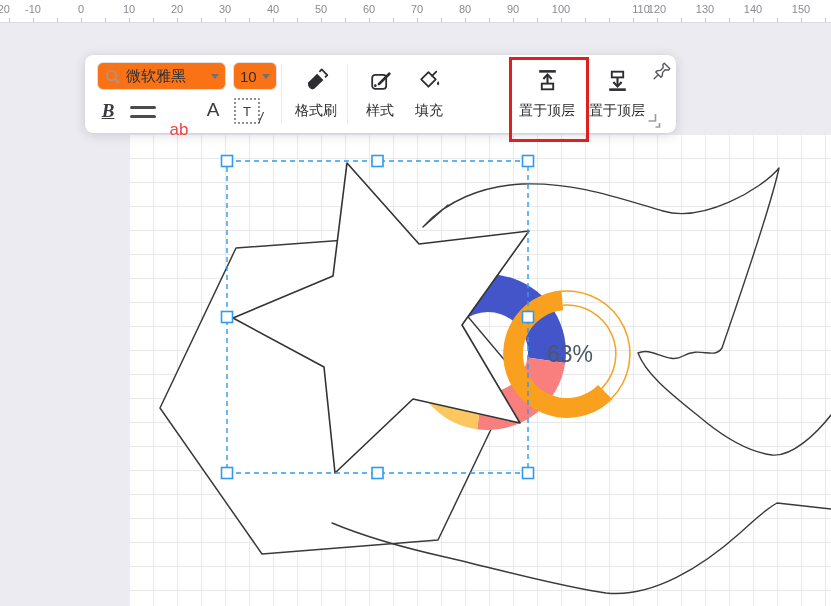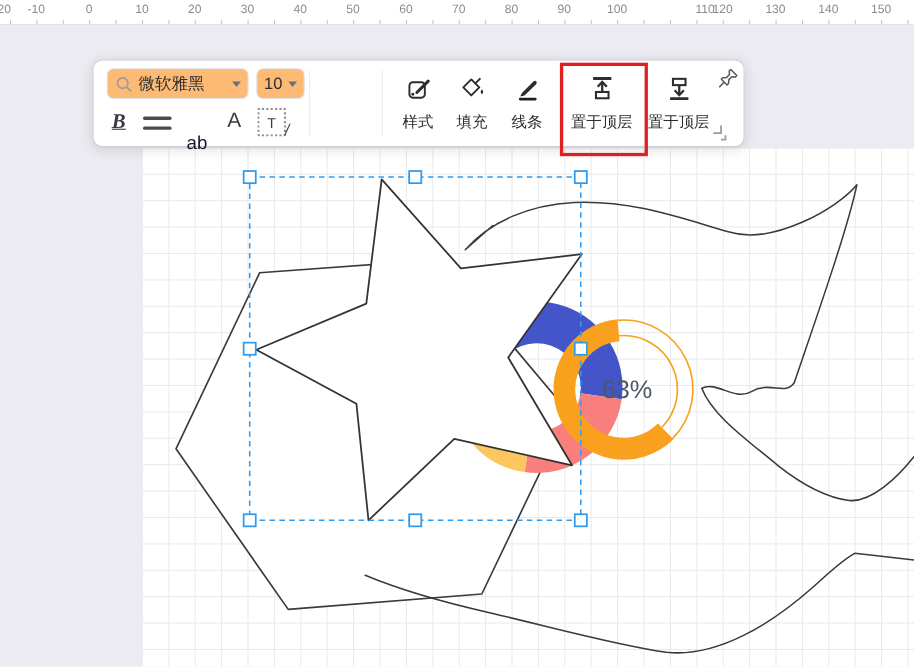--- a/index.html
+++ b/index.html
@@ -34,21 +34,21 @@
   }
   svg.drawing{position:absolute;left:0;top:0;z-index:2;pointer-events:none;}
   
   .toolbar{
     position:absolute;left:85px;top:55px;width:591px;height:78px;
     background:#ffffff;border-radius:8px;z-index:10;
     box-shadow:0 2px 12px rgba(40,40,60,.16), 0 0 1px rgba(0,0,0,.12);
   }
   .combo{
     position:absolute;display:flex;align-items:center;
-    border:1px solid #e1e1e6;border-radius:6px;background:#fdba74;
+    border:1px solid #e1e1e6;border-radius:6px;background:#f97316;
     padding:0 6px;box-sizing:border-box;cursor:pointer;
   }
   .combo .val{font-size:15px;color:#2f2f33;flex:1;white-space:nowrap;overflow:hidden;}
   .caret{
     width:0;height:0;border-left:4px solid transparent;border-right:4px solid transparent;
     border-top:5px solid #6f6f78;margin-left:4px;flex:none;
   }
   .divider{position:absolute;top:9px;width:1px;height:60px;background:#ececf0;}
   .tool-btn{
     position:absolute;top:6px;height:66px;display:flex;flex-direction:column;
@@ -56,21 +56,21 @@
   }
   .tool-btn .ticon{height:38px;display:flex;align-items:center;justify-content:center;}
   .tool-btn .tlabel{font-size:14px;color:#2c2c30;white-space:nowrap;margin-top:3px;}
   .mini-btn{
     position:absolute;display:flex;align-items:center;justify-content:center;cursor:pointer;
   }
   .bold-glyph{
     font-family:"Liberation Serif", serif;font-style:italic;font-weight:bold;
     font-size:19px;color:#3a3a40;text-decoration:underline;
   }
-  .ab-glyph{font-size:17px;color:#0f172a;margin-top:40px;}
+  .ab-glyph{font-size:17px;color:#ef4444;margin-top:40px;}
   .a-glyph{font-size:19px;color:#3a3a40;}
   .bars{display:flex;flex-direction:column;gap:6px;width:26px;}
   .bars i{display:block;height:3px;border-radius:2px;background:#4a4a50;}
   .tbox{
     position:relative;width:22px;height:22px;border:2px dotted #8f8f98;border-radius:2px;
     display:flex;align-items:center;justify-content:center;
   }
   .tbox .tg{font-size:13px;color:#3a3a40;}
   .tbox .slash{
     position:absolute;right:-5px;bottom:-4px;font-size:14px;font-style:italic;
@@ -181,20 +181,29 @@
     <span class="caret"></span>
   </div>
 
   <div class="combo" style="left:148px;top:7px;width:44px;height:28px;">
     <span class="val">10</span>
     <span class="caret"></span>
   </div>
 
   <span class="divider" style="left:196px;"></span>
 
+  <div class="tool-btn" style="left:203px;width:56px;">
+    <span class="ticon">
+      <svg width="27" height="27" viewBox="0 0 26 26">
+        <path d="M5.2 14.8 L13.6 6.4 L19.6 12.4 L11.2 20.8 Q8.8 22.6 6.4 20.2 Q4 17.8 5.2 14.8 Z" fill="#2d2d31"></path>
+        <path d="M15.8 4.6 L18 2.4 L23.4 7.8 L21.2 10" fill="none" stroke="#2d2d31" stroke-width="1.7" stroke-linejoin="round"></path>
+      </svg>
+    </span>
+    <span class="tlabel">格式刷</span>
+  </div>
 
   <span class="divider" style="left:262px;"></span>
 
   <div class="tool-btn" style="left:272px;width:46px;">
     <span class="ticon">
       <svg width="27" height="27" viewBox="0 0 26 26">
         <rect x="5" y="7.5" width="13.5" height="13.5" rx="3" fill="none" stroke="#2d2d31" stroke-width="1.7"></rect>
         <path d="M11.5 16.5 L21.5 6.5" stroke="#2d2d31" stroke-width="2.6" stroke-linecap="round"></path>
         <circle cx="8" cy="18" r="1.3" fill="#2d2d31"></circle>
       </svg>
@@ -206,29 +215,20 @@
     <span class="ticon">
       <svg width="27" height="27" viewBox="0 0 26 26">
         <path d="M12 5 L19 12 L12 19 L5 12 Z" fill="none" stroke="#2d2d31" stroke-width="1.7" stroke-linejoin="round"></path>
         <path d="M15.5 8.5 L19.5 4.5" stroke="#2d2d31" stroke-width="1.7" stroke-linecap="round"></path>
         <path d="M21.3 13.6 q2.2 2.9 0 4.2 q-2.2 -1.3 0 -4.2" fill="#2d2d31"></path>
       </svg>
     </span>
     <span class="tlabel">填充</span>
   </div>
 
-  <div class="tool-btn" style="left:371px;width:46px;">
-    <span class="ticon">
-      <svg width="27" height="27" viewBox="0 0 26 26">
-        <path d="M8.2 16.8 L18.2 6.8 Q19.8 5.6 20.8 6.8 Q21.8 8 20.4 9.4 L10.4 19 L6.6 19.9 Z" fill="#2d2d31"></path>
-        <rect x="5.5" y="21" width="15.5" height="2.4" rx="1" fill="#1f1f23"></rect>
-      </svg>
-    </span>
-    <span class="tlabel">线条</span>
-  </div>
 
   <div class="tool-btn" style="left:429px;width:66px;text-align:center;">
     <span class="ticon">
       <svg width="27" height="27" viewBox="0 0 26 26" fill="none" stroke="#2d2d31">
         <path d="M5 4.2 H21" stroke-width="2.5"></path>
         <path d="M9 11.5 L13 7.2 L17 11.5" stroke-width="2"></path>
         <path d="M13 8 V15.5" stroke-width="2"></path>
         <rect x="7.5" y="16" width="11" height="5.5" stroke-width="1.8"></rect>
       </svg>
     </span>

